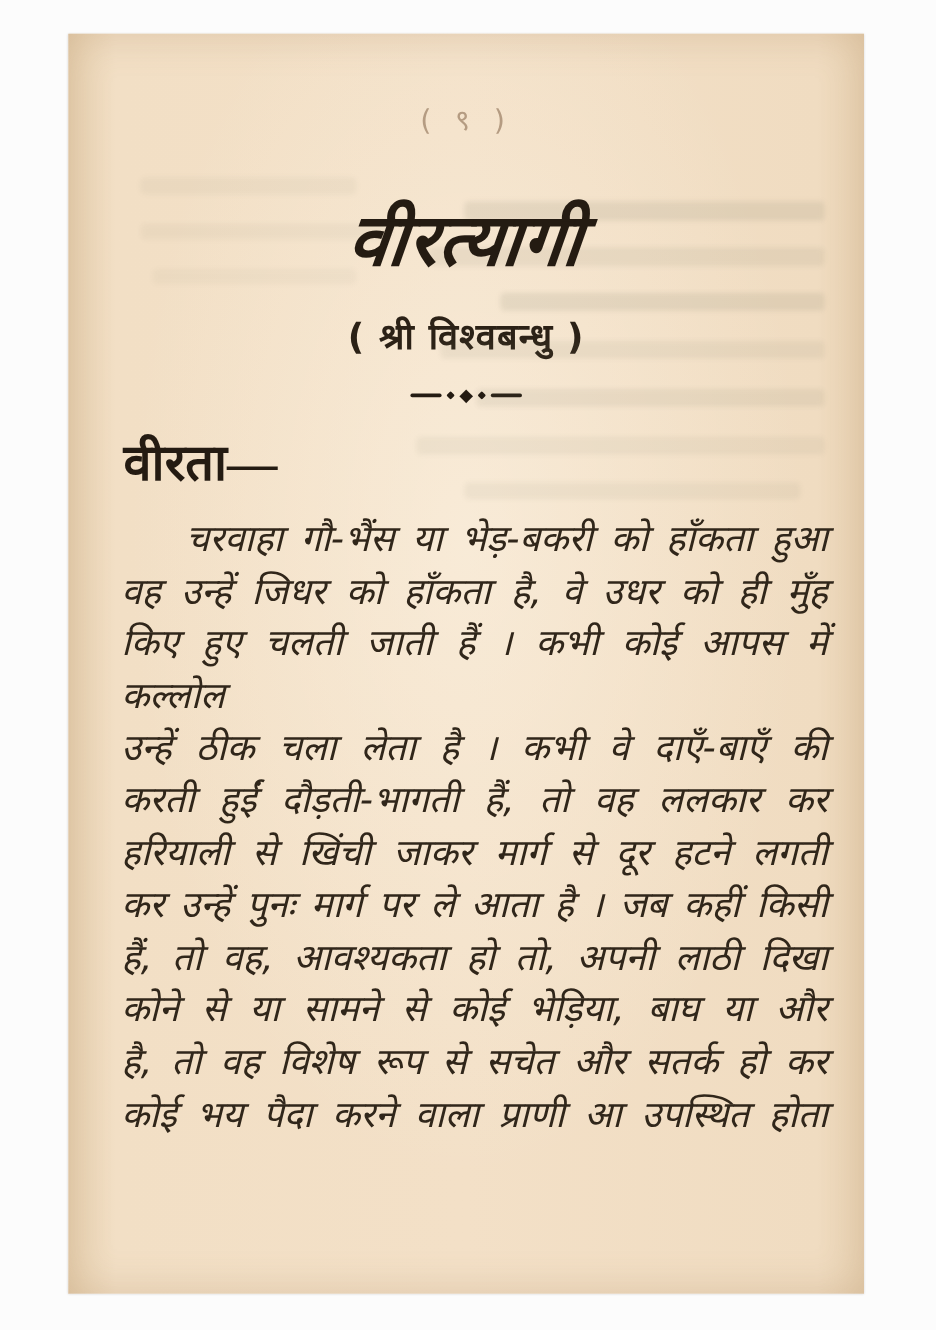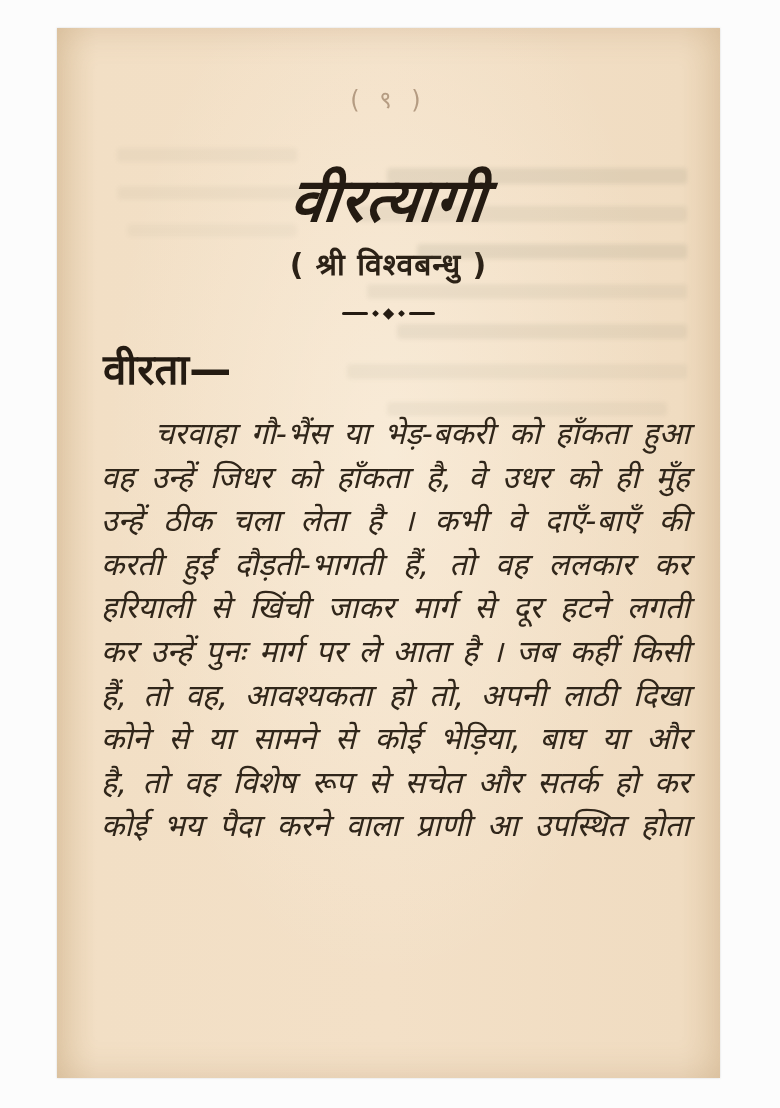--- a/index.html
+++ b/index.html
@@ -38,21 +38,21 @@
     margin-top: 42px;
     text-align: center;
     font-size: 60px;
     font-weight: bold;
     font-style: italic;
     transform: skewX(-6deg);
     color: #241b12;
     letter-spacing: 1px;
   }
   .byline {
-    margin-top: 4px;
+    margin-top: 20px;
     text-align: center;
     font-size: 30px;
     font-weight: bold;
     color: #2b2116;
     letter-spacing: 1px;
   }
   .ornament {
     margin-top: 22px;
     display: flex;
     align-items: center;
@@ -75,20 +75,21 @@
   }
   .orn-core {
     font-size: 15px;
     line-height: 1;
   }
   .heading {
     margin: 18px 0 0 46px;
     font-size: 42px;
     font-weight: bold;
     color: #241b12;
+    font-family: Liberation Serif, serif;
   }
   .paragraph {
     margin: 16px 30px 0 44px;
     font-size: 30.5px;
     line-height: 43.6px;
     color: #30261a;
     font-style: italic;
   }
   .pline {
     text-align: justify;
@@ -145,20 +146,21 @@
       <span class="orn-core">◆</span>
       <span class="orn-dot"></span>
       <span class="orn-line"></span>
     </div>
 
     <div class="heading">वीरता—</div>
 
     <div class="paragraph">
       <div class="pline first">चरवाहा गौ-भैंस या भेड़-बकरी को हाँकता हुआ</div>
       <div class="pline">वह उन्हें जिधर को हाँकता है, वे उधर को ही मुँह</div>
+      <div class="pline">किए हुए चलती जाती हैं । कभी कोई आपस में कल्लोल</div>
       <div class="pline">उन्हें ठीक चला लेता है । कभी वे दाएँ-बाएँ की</div>
       <div class="pline">करती हुईं दौड़ती-भागती हैं, तो वह ललकार कर</div>
       <div class="pline">हरियाली से खिंची जाकर मार्ग से दूर हटने लगती</div>
       <div class="pline">कर उन्हें पुनः मार्ग पर ले आता है ।  जब कहीं किसी</div>
       <div class="pline">हैं, तो वह, आवश्यकता हो तो, अपनी लाठी दिखा</div>
       <div class="pline">कोने से या सामने से कोई भेड़िया, बाघ या और</div>
       <div class="pline">है, तो वह विशेष रूप से सचेत और सतर्क हो कर</div>
       <div class="pline">कोई भय पैदा करने वाला प्राणी आ उपस्थित होता</div>
     </div>
 

